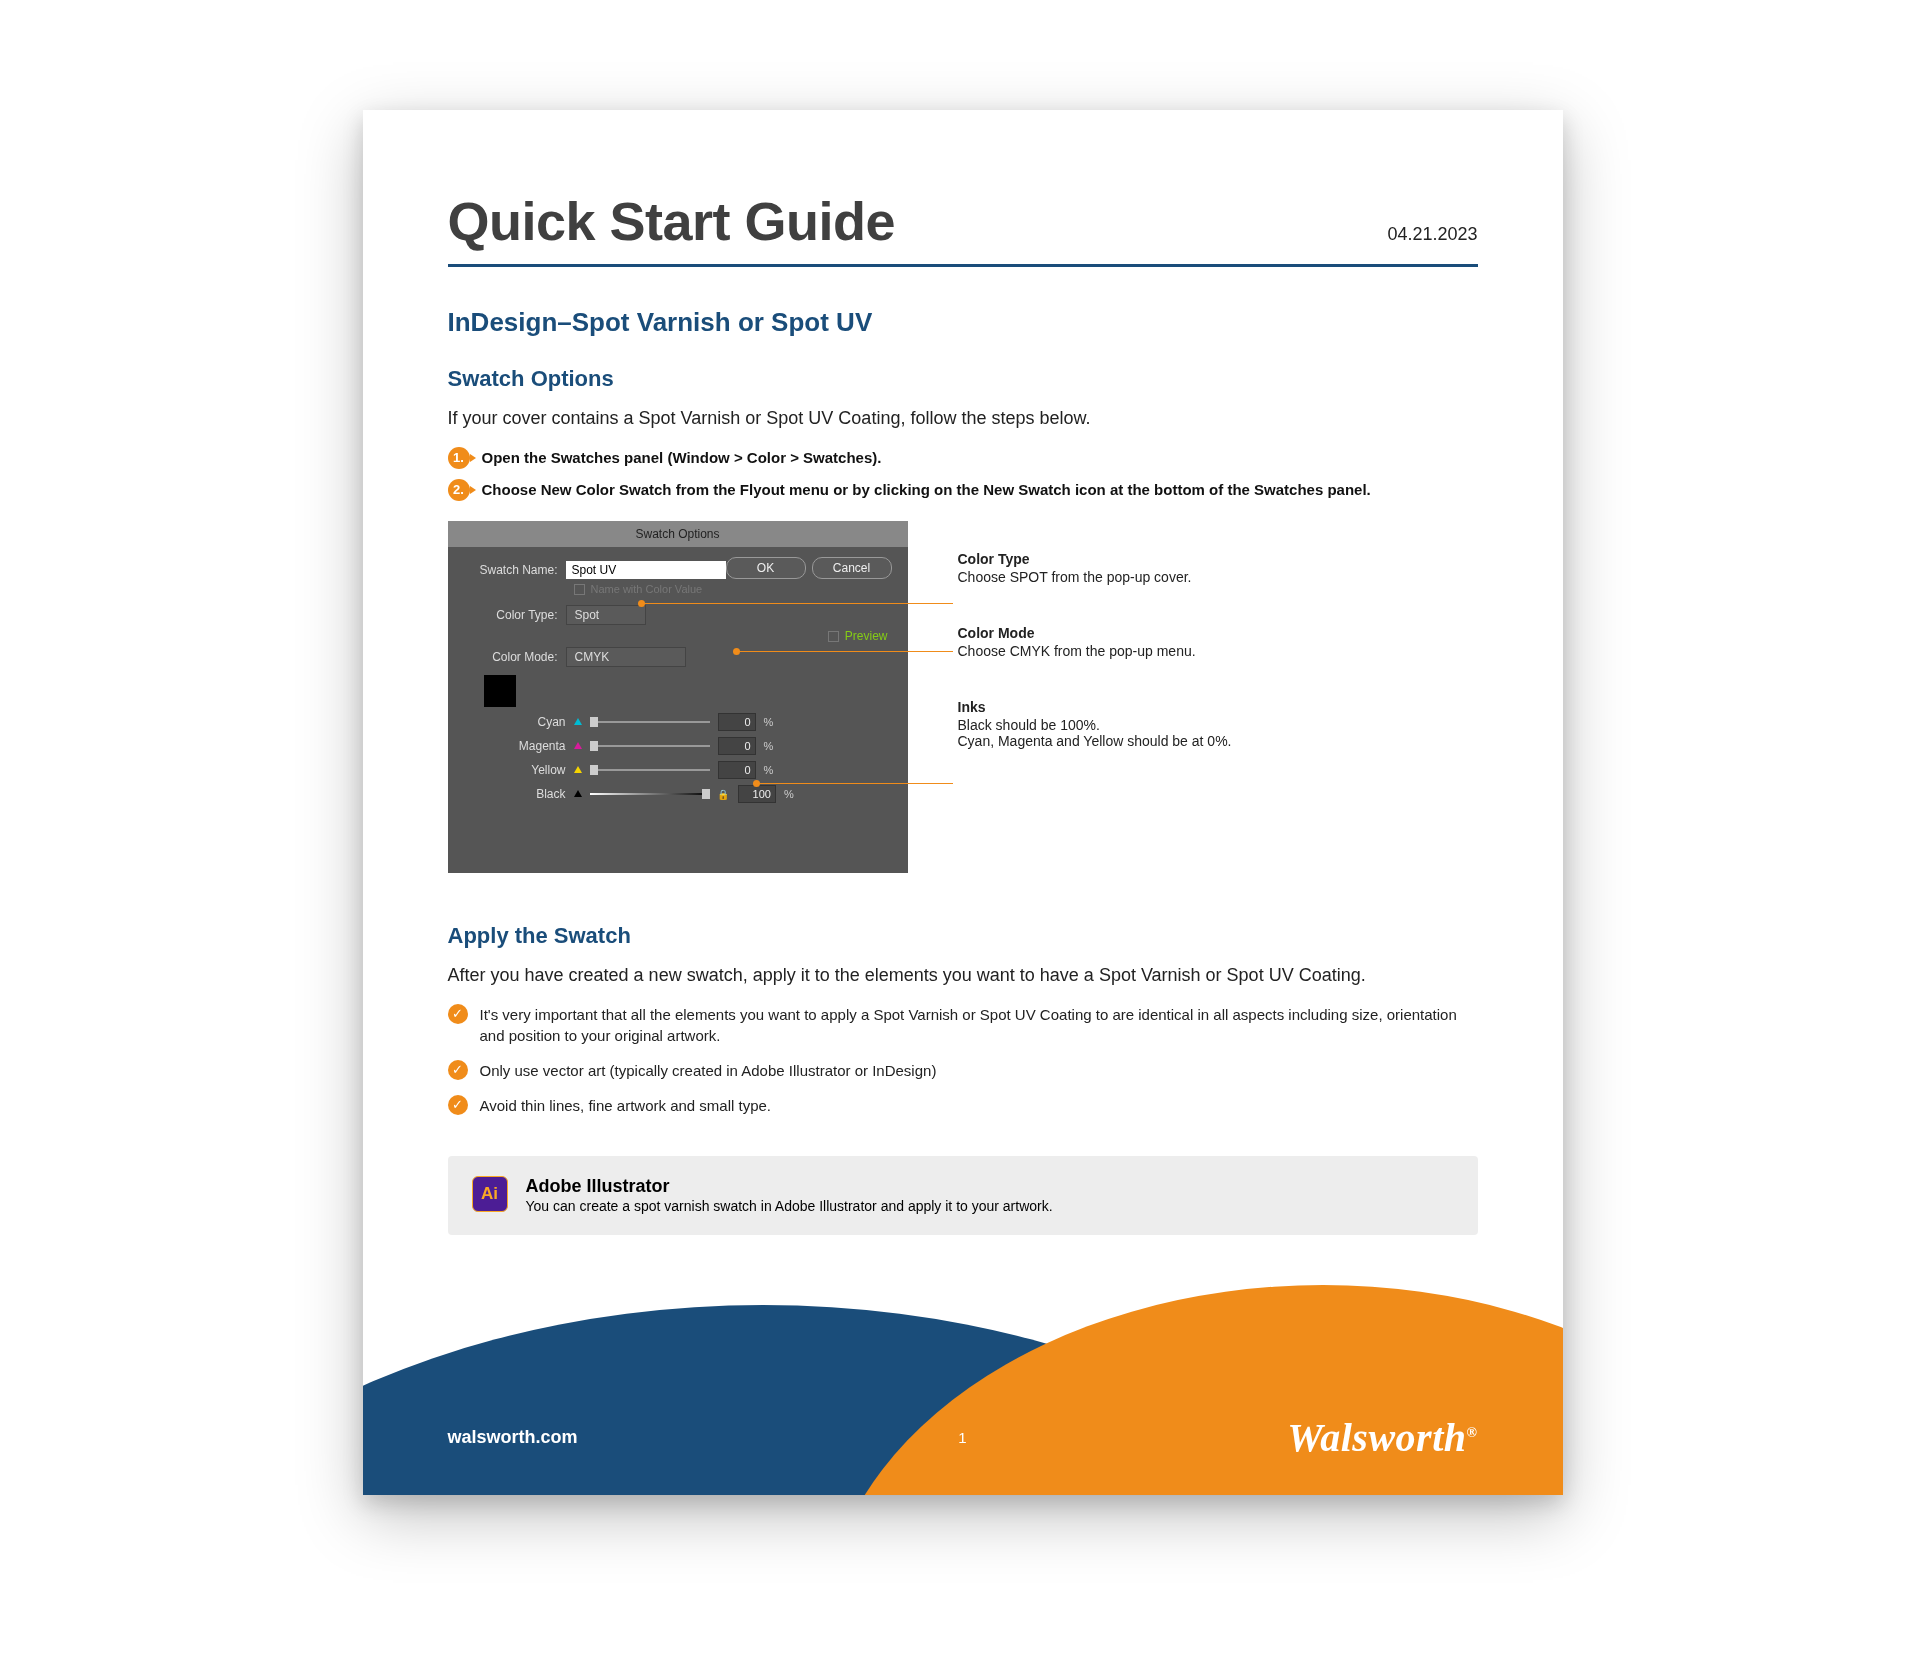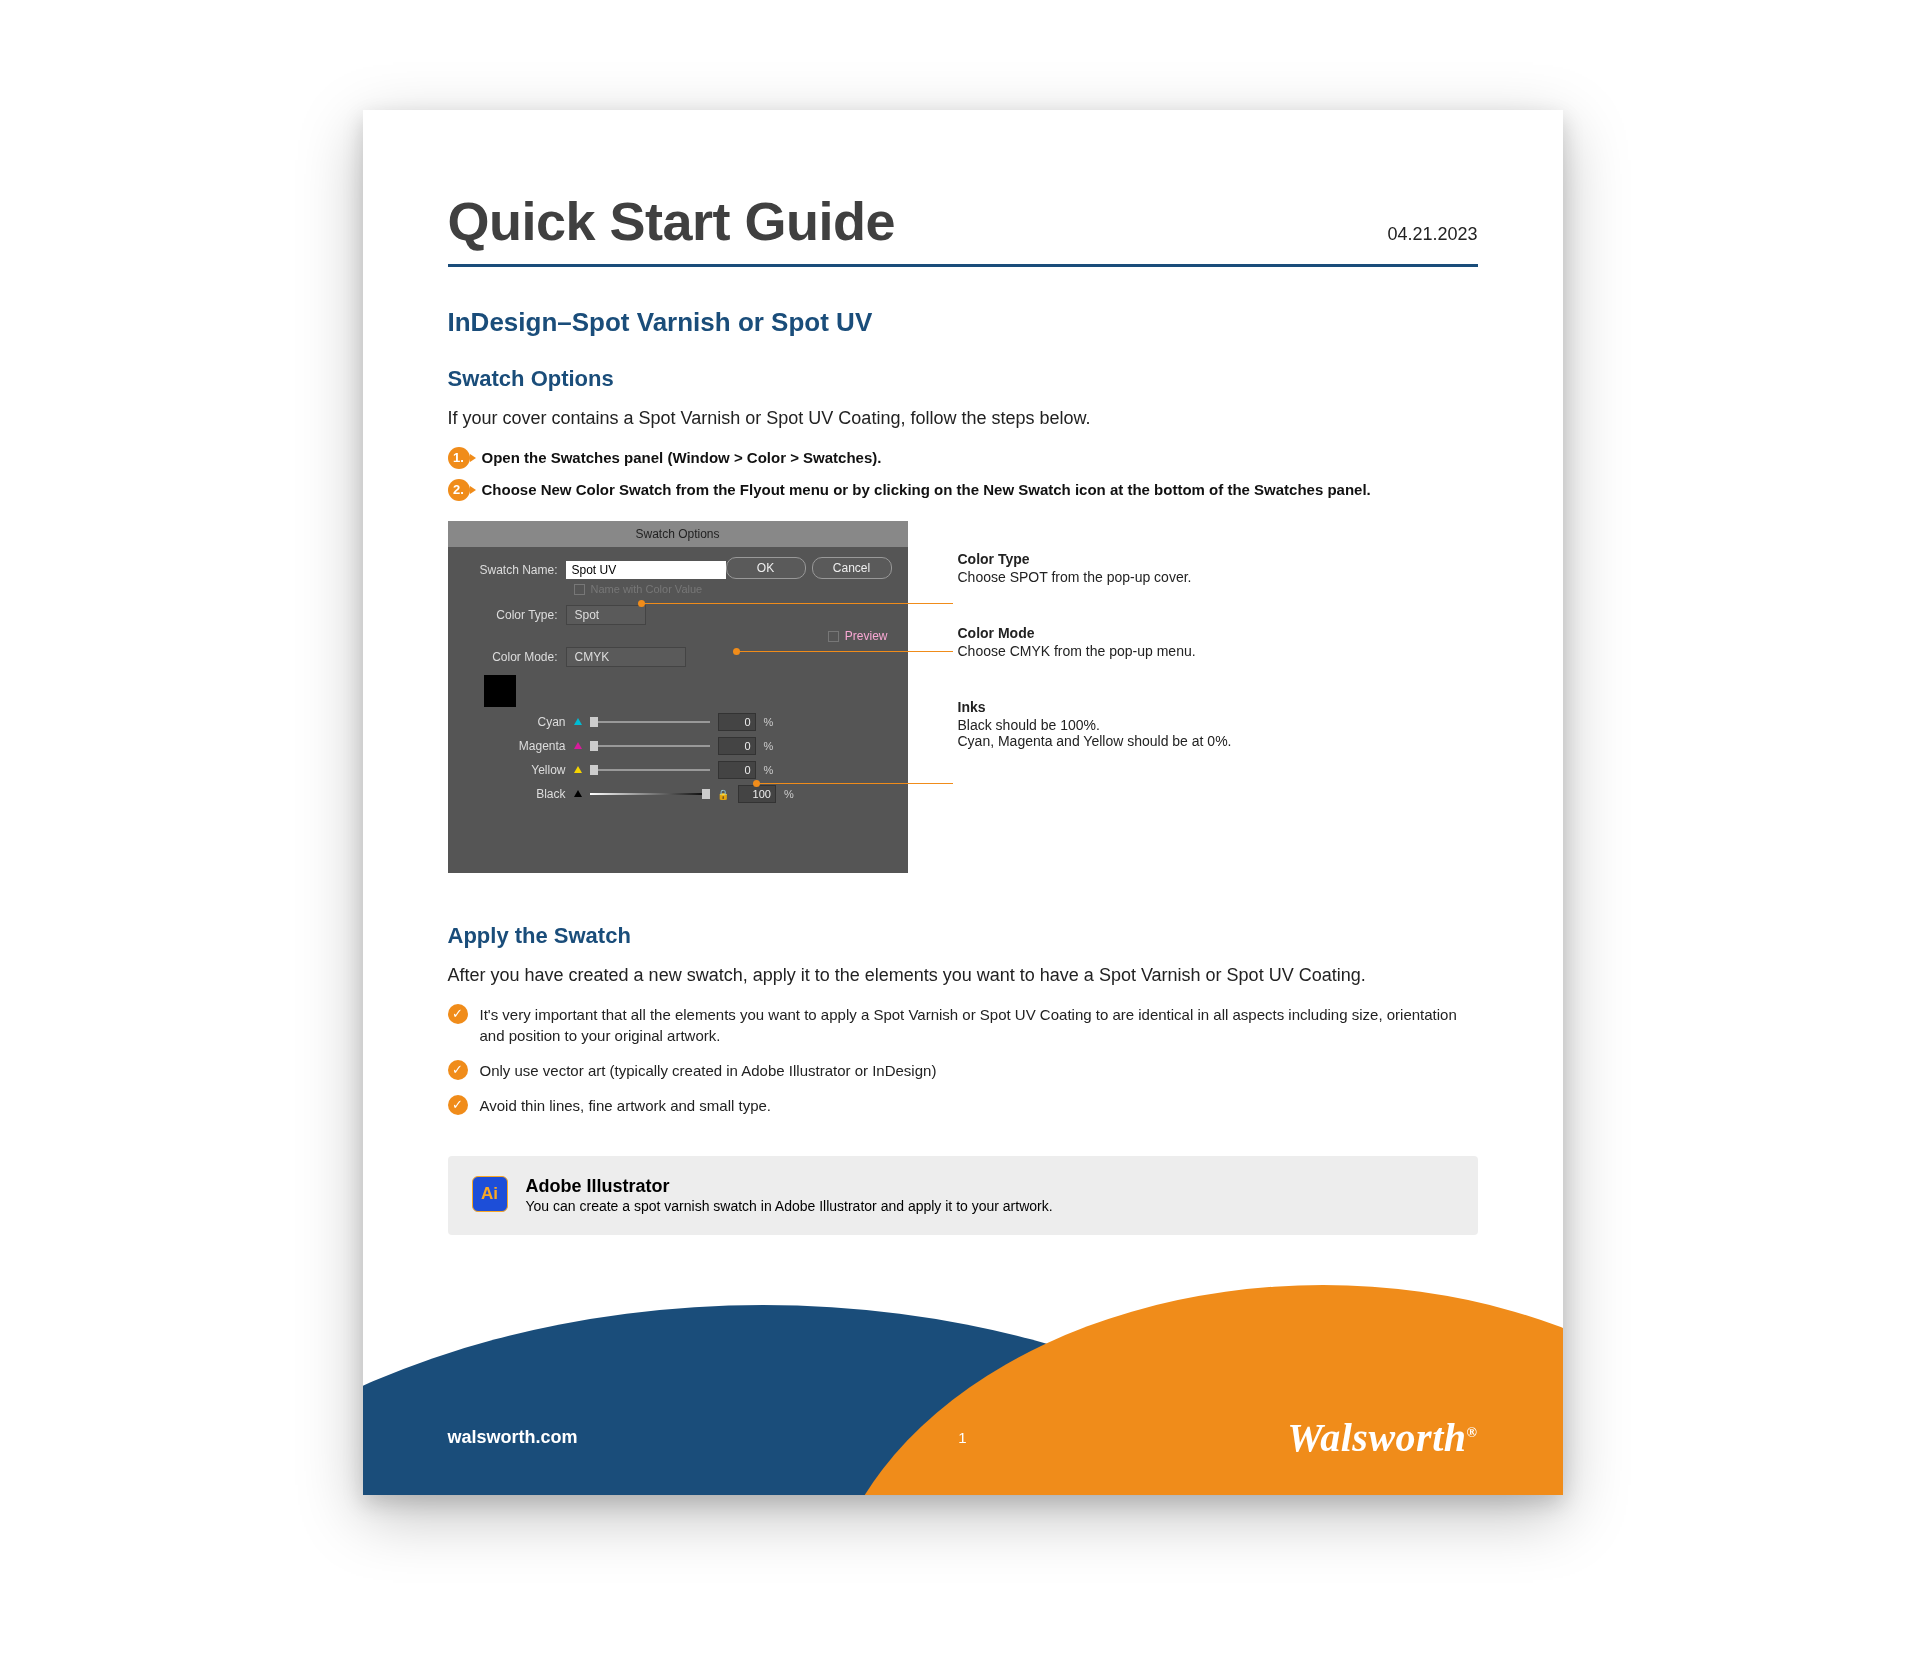--- a/index.html
+++ b/index.html
@@ -185,21 +185,21 @@
     color: #eee;
   }
   .dpreview {
     position: absolute;
     top: 108px;
     right: 20px;
     display: flex;
     align-items: center;
     gap: 6px;
     font-size: 12px;
-    color: #f9a8d4;
+    color: #84cc16;
   }
   .slider-row {
     display: flex;
     align-items: center;
     margin: 6px 0;
     gap: 8px;
   }
   .slider-label {
     width: 100px;
     text-align: right;
@@ -287,21 +287,21 @@
   .callout {
     background: #ededed;
     border-radius: 4px;
     padding: 20px 24px;
     display: flex;
     gap: 18px;
     align-items: flex-start;
   }
   .ai-icon {
     width: 36px; height: 36px;
-    background: #1d4ed8;
+    background: #4c1d95;
     border-radius: 6px;
     color: #f9a825;
     font-weight: 700;
     font-size: 17px;
     display: flex;
     align-items: center;
     justify-content: center;
     border: 1px solid #f9a825;
   }
   .callout-text strong { display: block; font-size: 18px; }

